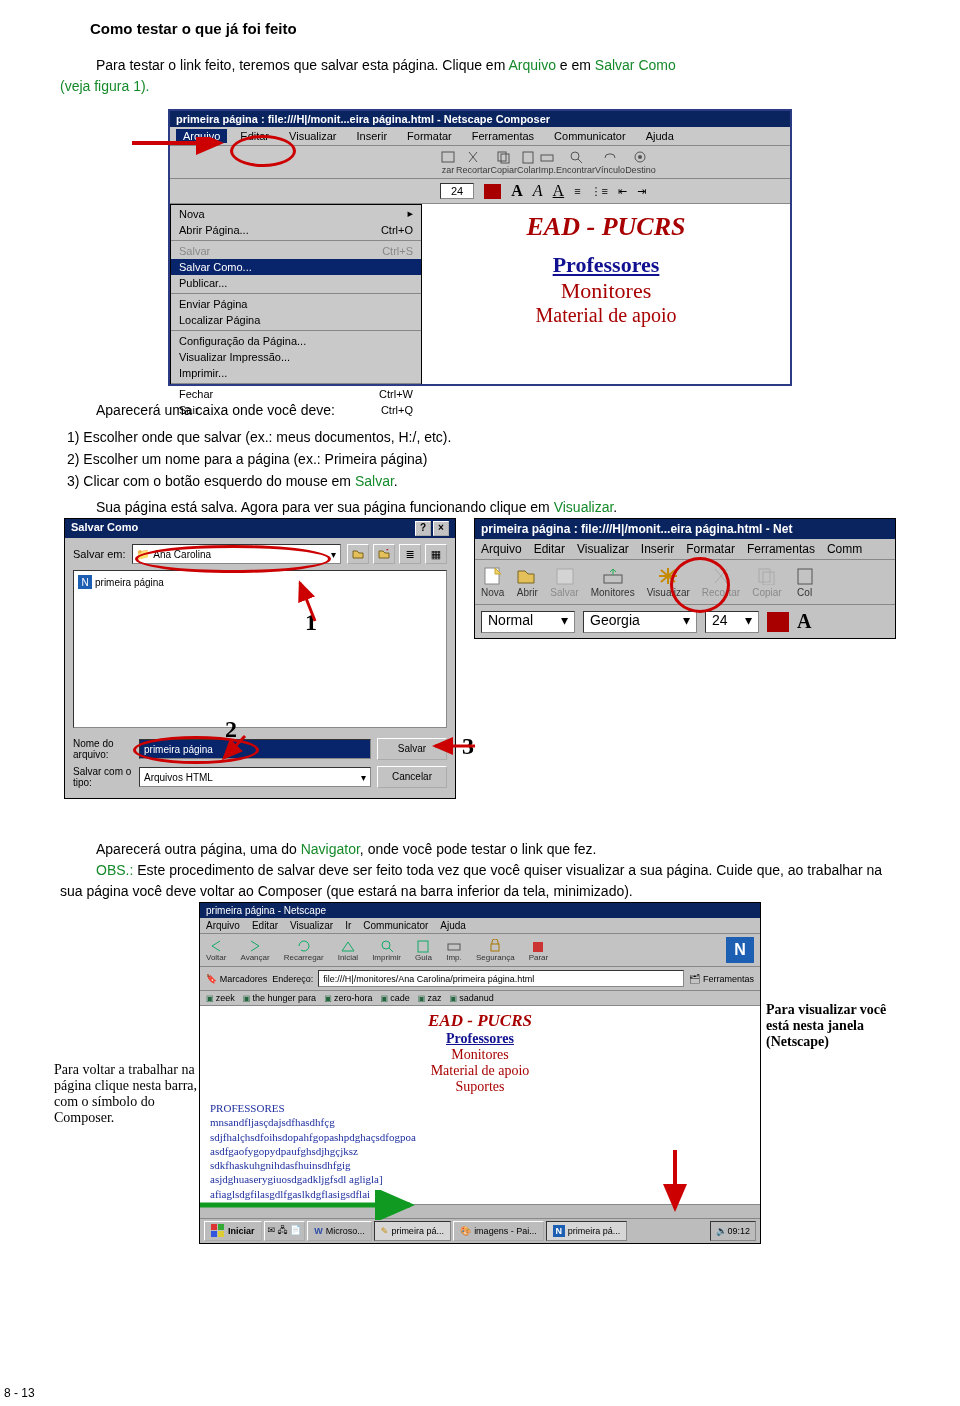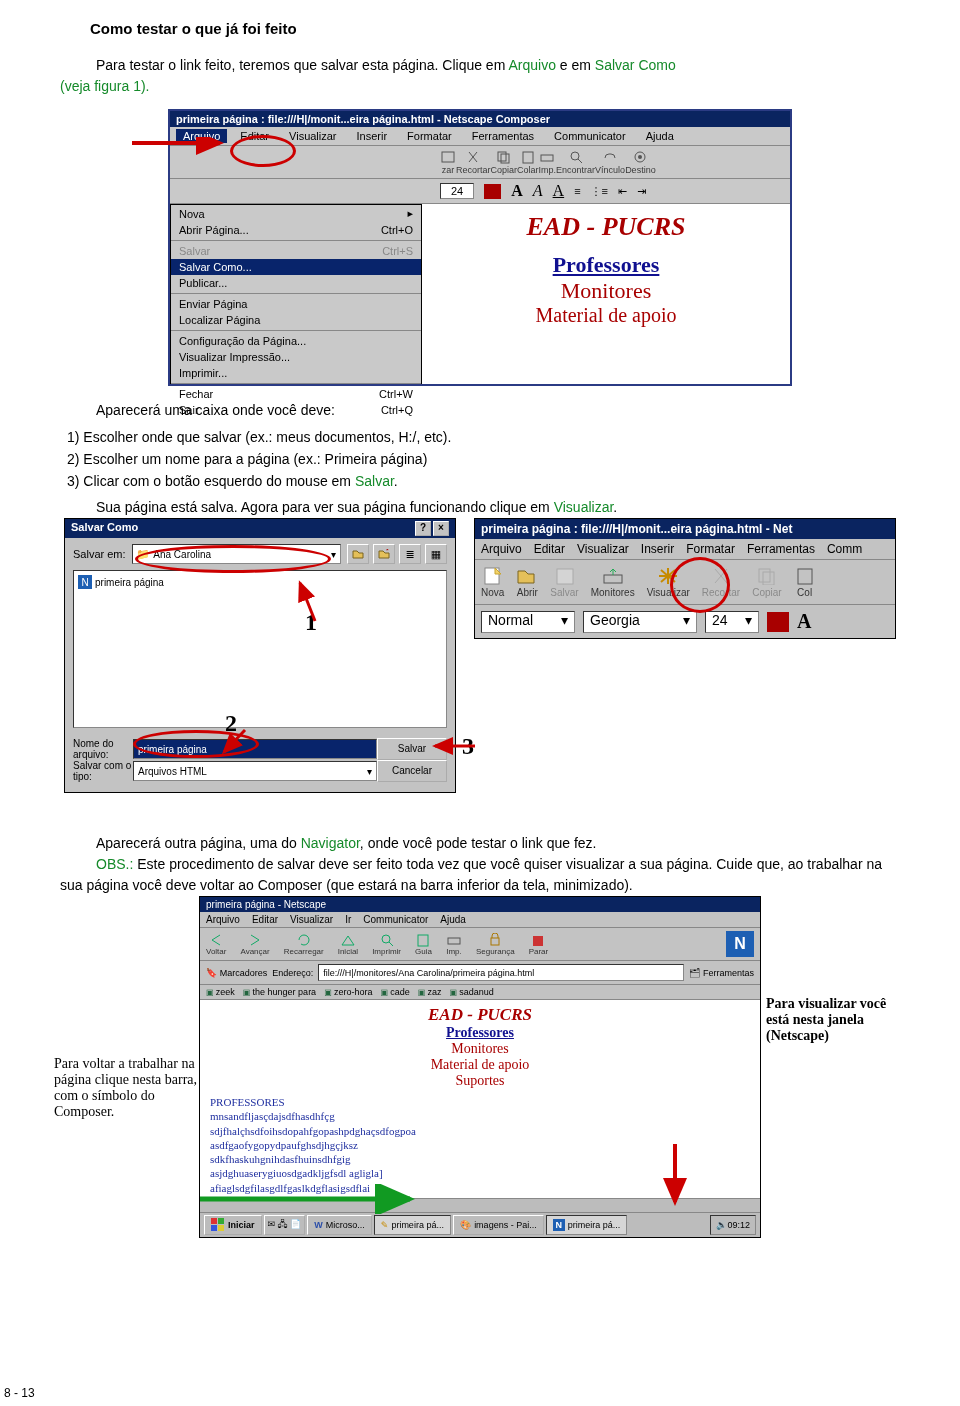--- a/index.html
+++ b/index.html
@@ -45,21 +45,21 @@
 
   
   .figrow{display:flex;gap:18px;align-items:flex-start;justify-content:center}
   .sav{width:390px;background:#c3c3c3;border:1px solid #000;font-family:Tahoma,Arial,sans-serif;font-size:11px;position:relative}
   .sav .tbar{background:#0a2460;color:#fff;padding:2px 6px;font-size:11px;font-weight:bold;display:flex;justify-content:space-between}
   .sav .line1{display:flex;align-items:center;gap:6px;padding:6px 8px}
   .sav .combo{flex:1;height:18px;background:#fff;border:1px inset #888;display:flex;align-items:center;padding:0 4px;font-size:10px}
   .sav .icons{display:flex;gap:4px}
   .sav .ibtn{width:20px;height:18px;border:1px outset #fff;background:#c3c3c3;display:flex;align-items:center;justify-content:center}
   .sav .area{margin:0 8px;height:148px;background:#fff;border:1px inset #888;padding:4px;font-size:10px}
-  .sav .form{padding:10px 8px;display:grid;grid-template-columns:60px 1fr 70px;align-items:center;font-size:10px}
+  .sav .form{padding:10px 8px;display:grid;grid-template-columns:60px 1fr 70px;gap:6px;align-items:center;font-size:10px}
   .sav .tb{height:18px;background:#fff;border:1px inset #888;padding:0 4px;display:flex;align-items:center}
   .sav .tb.sel{background:#08246b;color:#fff}
   .sav .btn{height:20px;border:1px outset #fff;background:#c3c3c3;text-align:center;line-height:20px;font-size:10px}
   .sav .num{position:absolute;font:bold 24px 'Times New Roman';color:#000}
   .sav .red-ell{position:absolute;border:3px solid #cc0000;border-radius:50%}
   .sav .red-arr{position:absolute}
 
   .comp2{width:420px;border:1px solid #000;font-family:Tahoma,Arial,sans-serif;font-size:11px;background:#c3c3c3}
   .comp2 .titlebar{background:#0a2460;color:#fff;padding:3px 6px;font-size:12px;font-weight:bold}
   .comp2 .menubar{padding:3px 0 3px 6px;display:flex;gap:12px;font-size:12px;border-bottom:1px solid #888}

